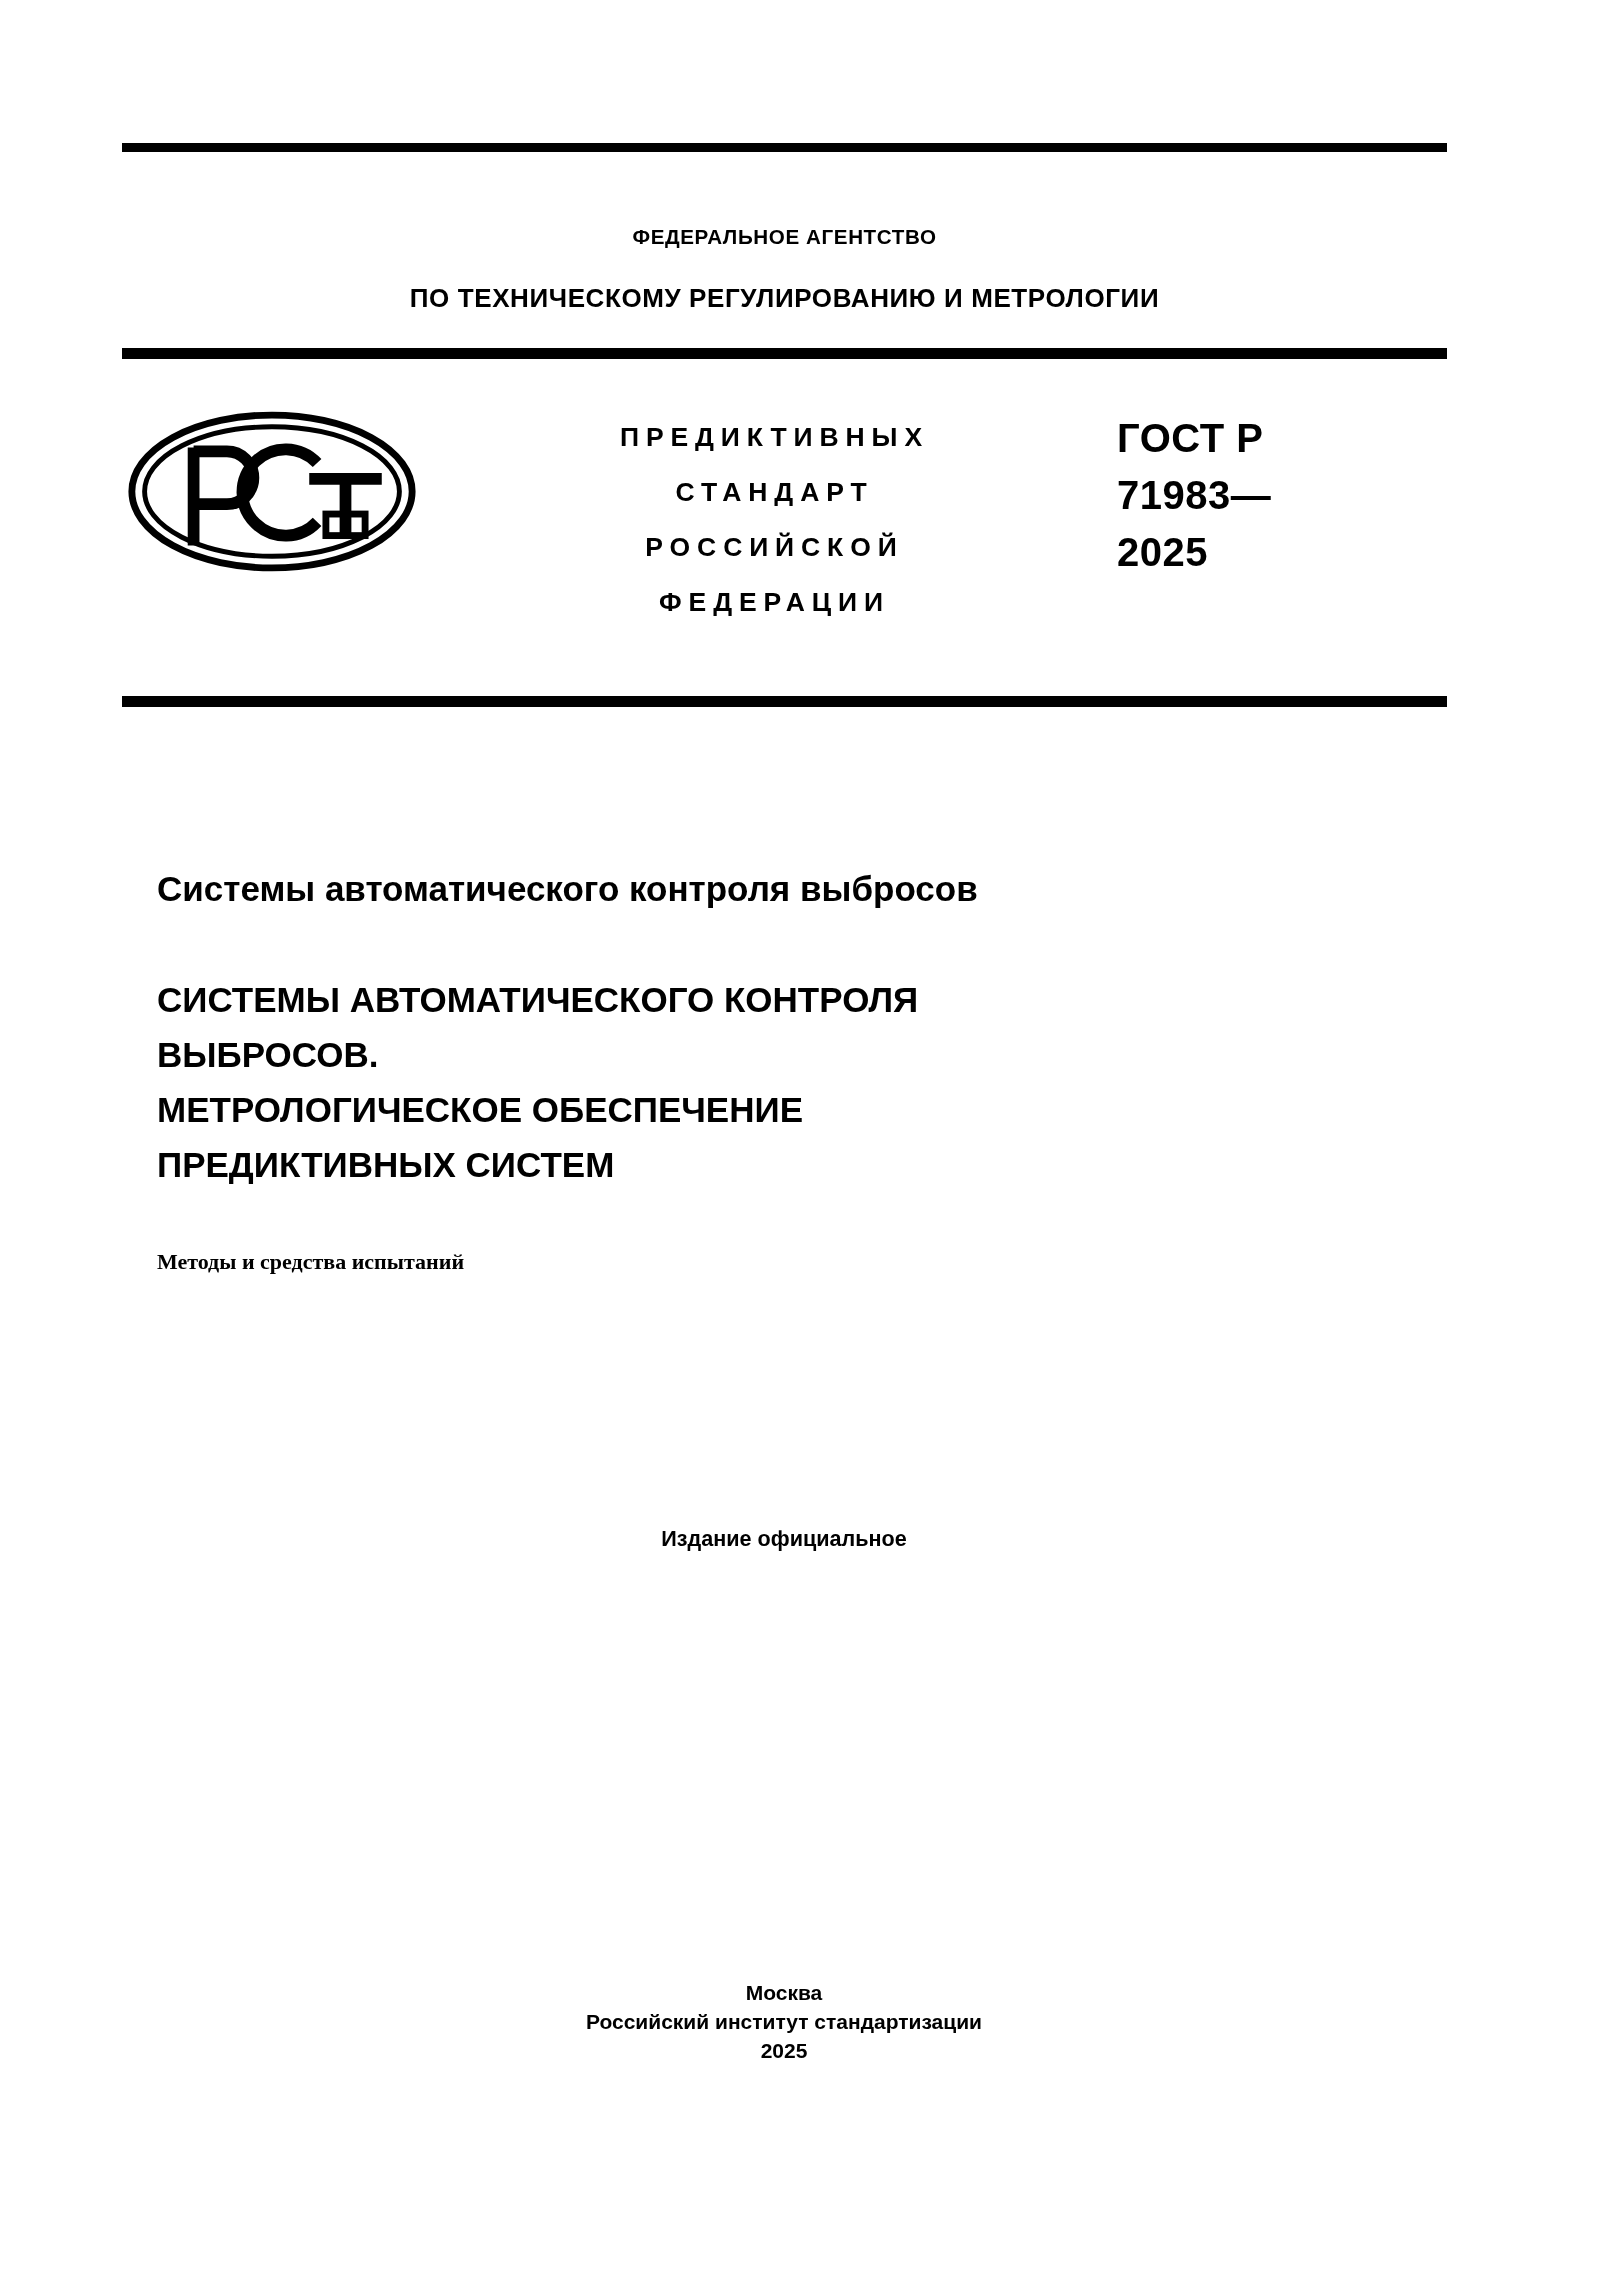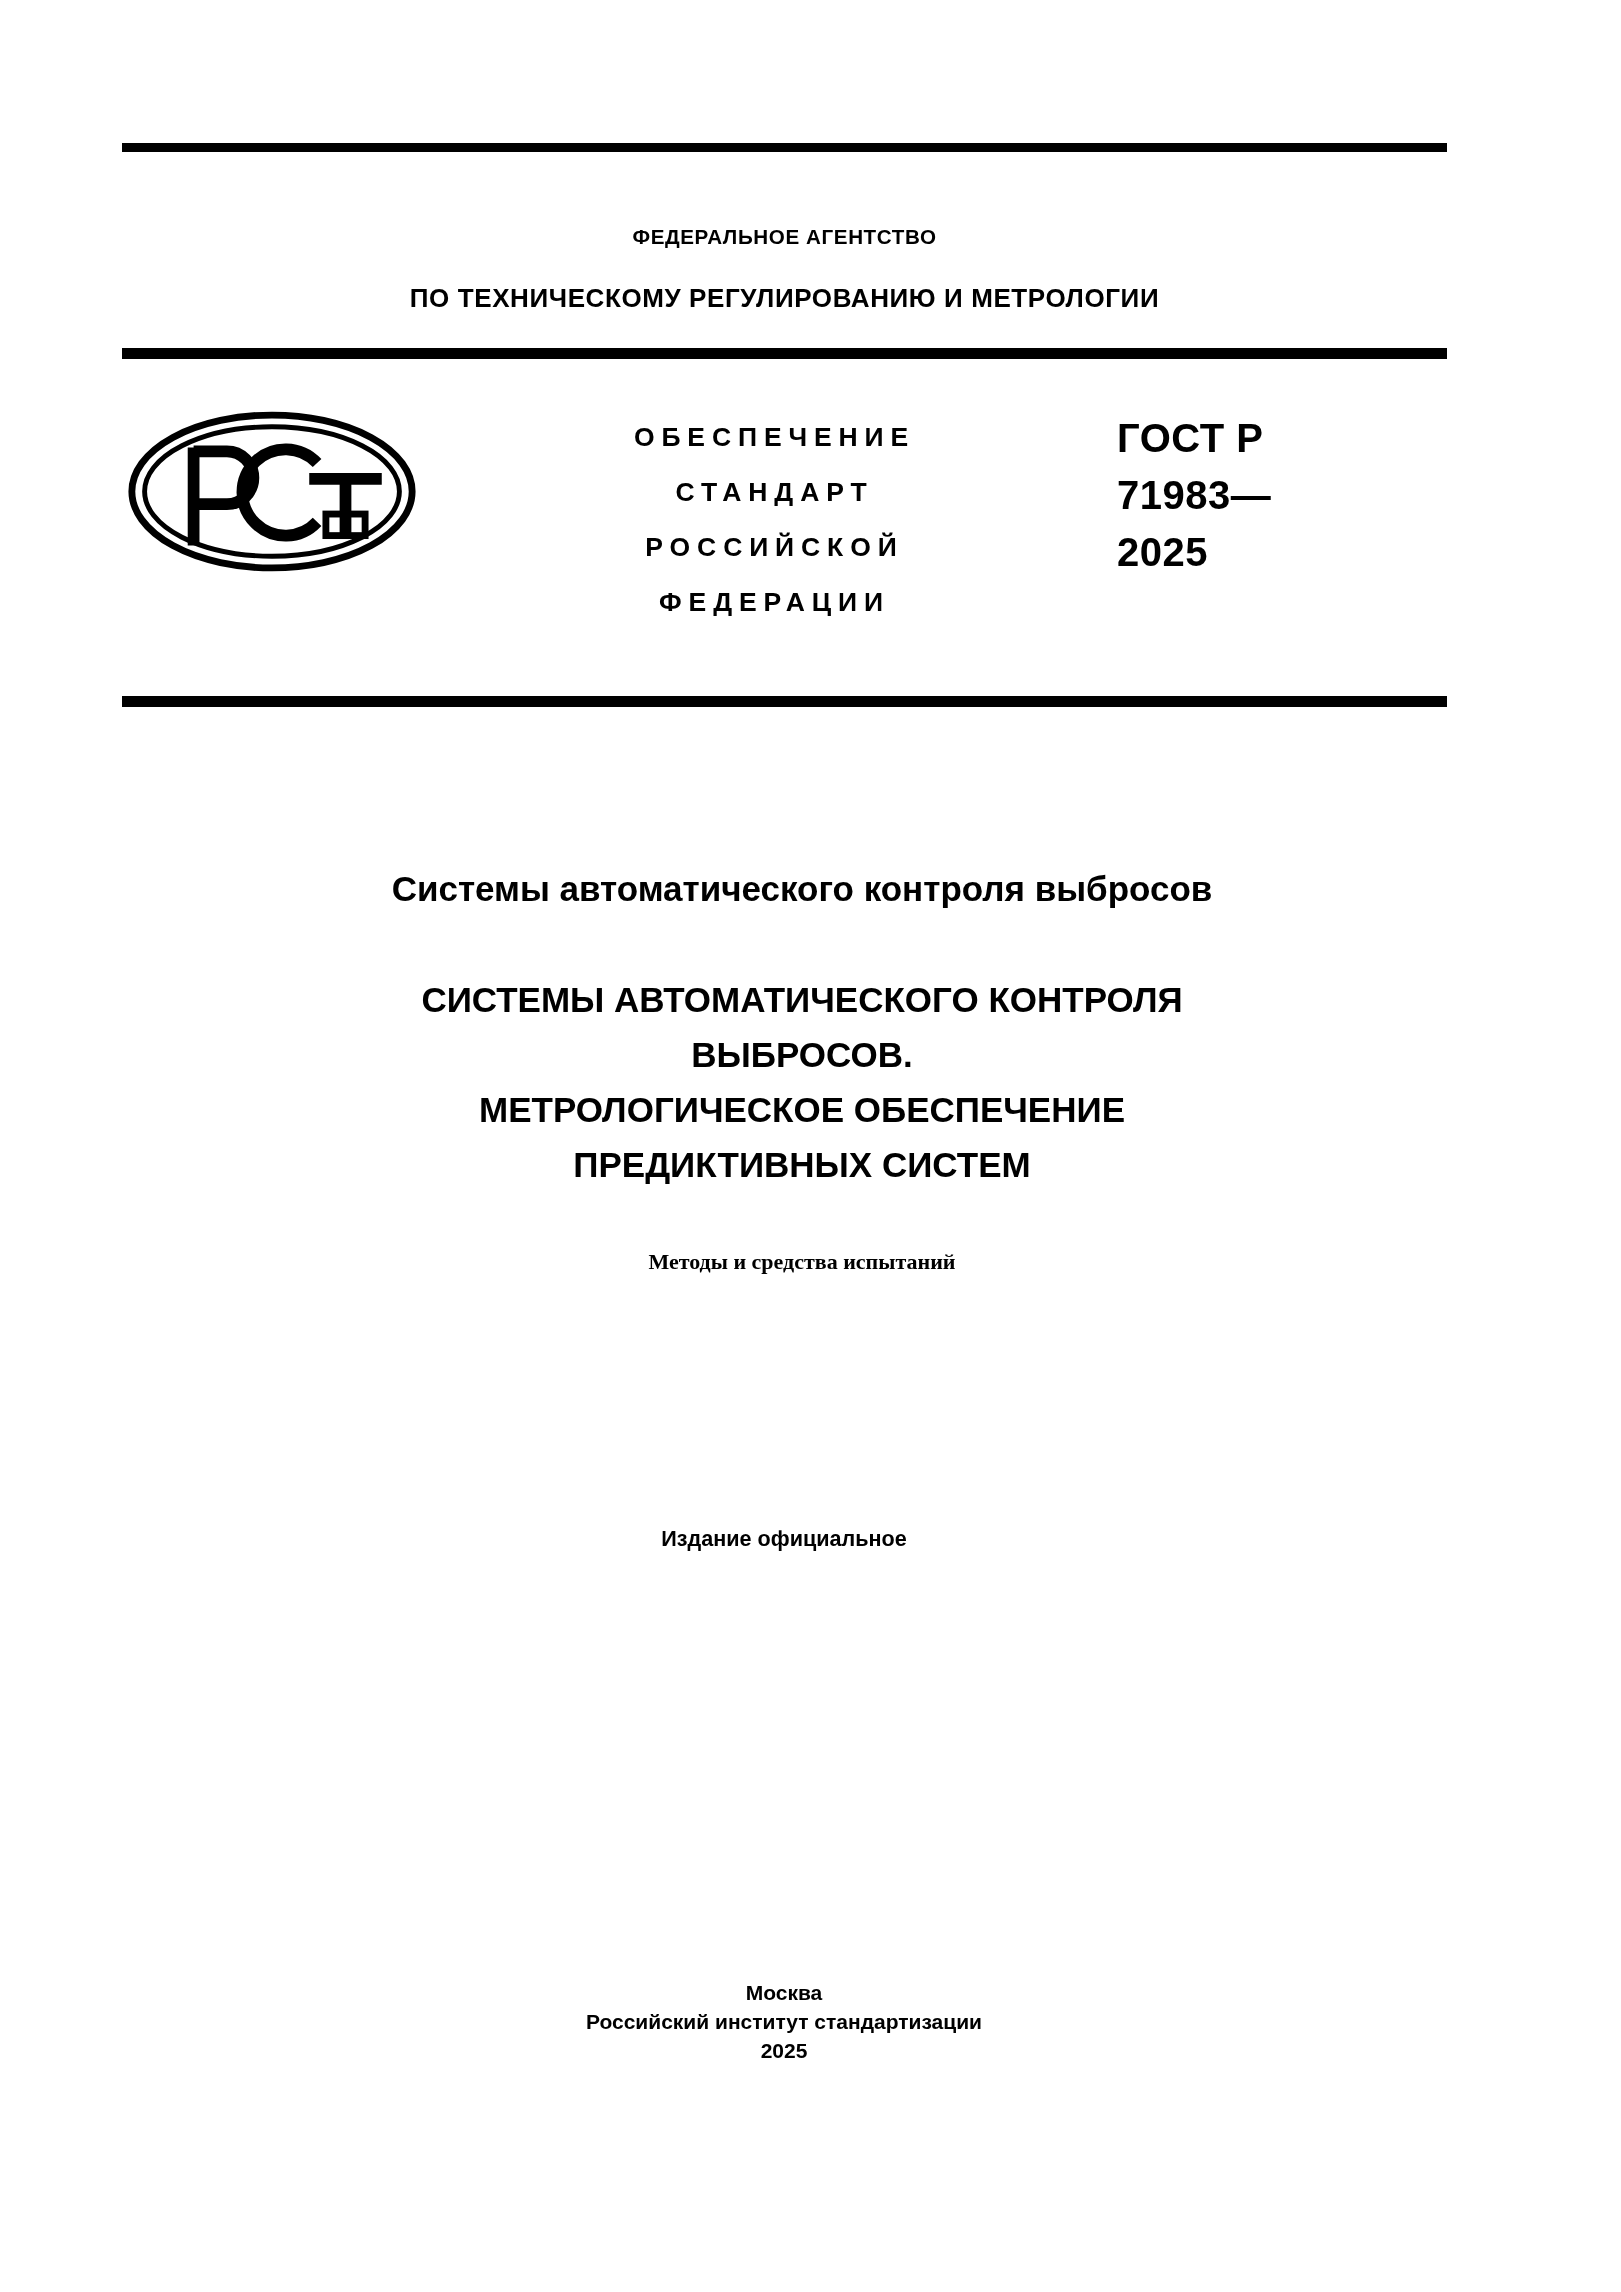--- a/index.html
+++ b/index.html
@@ -83,24 +83,24 @@
     width: 323px;
     font-weight: bold;
     font-size: 40px;
     line-height: 57px;
     letter-spacing: 0.5px;
   }
 
   
   .title-block {
     position: absolute;
-    left: 165px;
+    left: 157px;
     top: 863px;
     width: 1274px;
-    text-align: center;
+    text-align: left;
   }
   .title-sub {
     font-size: 35px;
     font-weight: bold;
     line-height: 52px;
     margin-bottom: 57px;
   }
   .title-main {
     font-size: 35px;
     font-weight: bold;
@@ -161,21 +161,21 @@
 
       <path d="M196 56 A44 44 0 1 0 196 116" fill="none" stroke="#000" stroke-width="12"></path>
 
       <path d="M188 72 L262 72" fill="none" stroke="#000" stroke-width="12"></path>
       <path d="M225 72 L225 128" fill="none" stroke="#000" stroke-width="12"></path>
       <rect x="205" y="108" width="40" height="22" fill="none" stroke="#000" stroke-width="7"></rect>
     </svg>
   </div>
 
   <div class="nat-std">
-    <div>ОБЕСПЕЧЕНИЕ</div>
+    <div>ПРЕДИКТИВНЫХ</div>
     <div>СТАНДАРТ</div>
     <div>РОССИЙСКОЙ</div>
     <div>ФЕДЕРАЦИИ</div>
   </div>
 
   <div class="gost-num">
     <div>ГОСТ Р</div>
     <div>71983—</div>
     <div>2025</div>
   </div>

